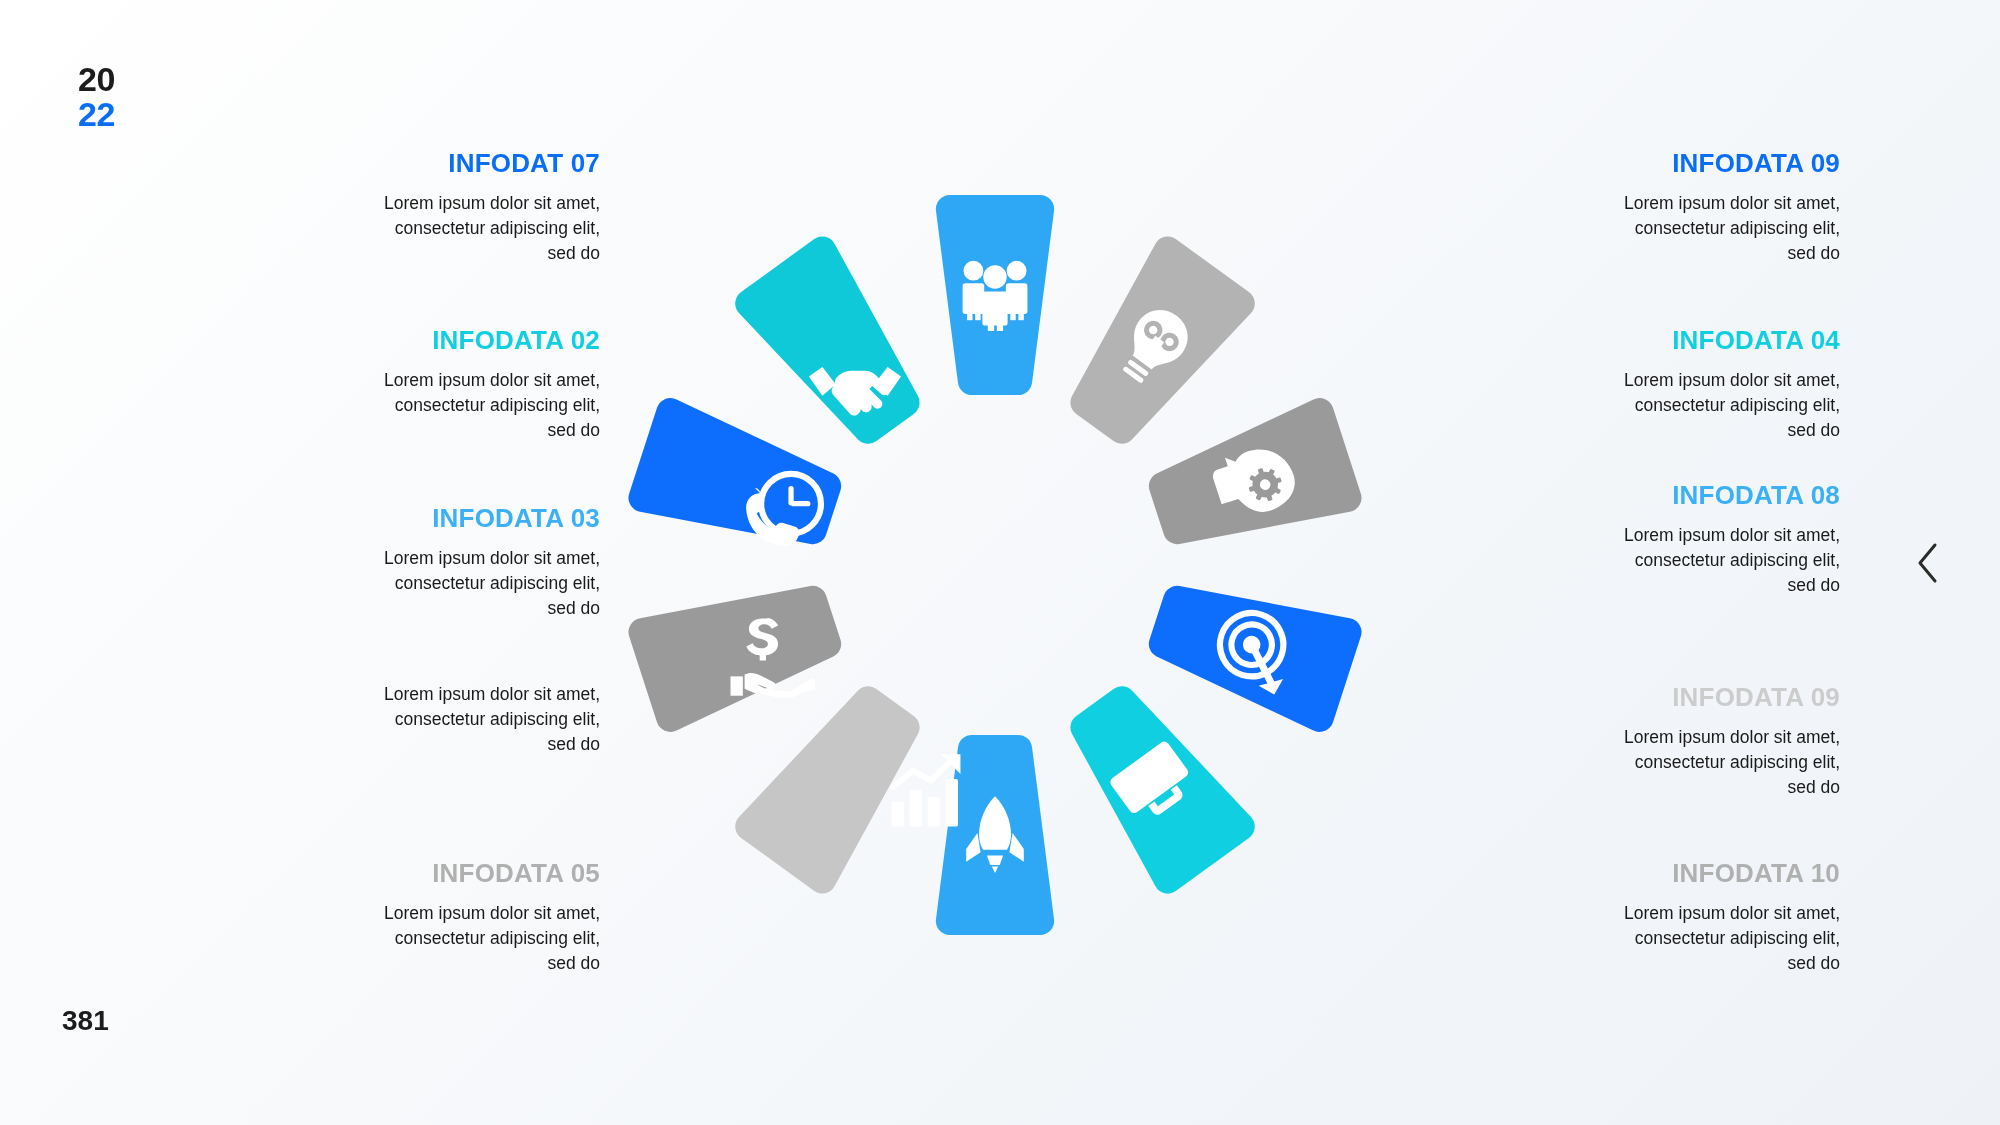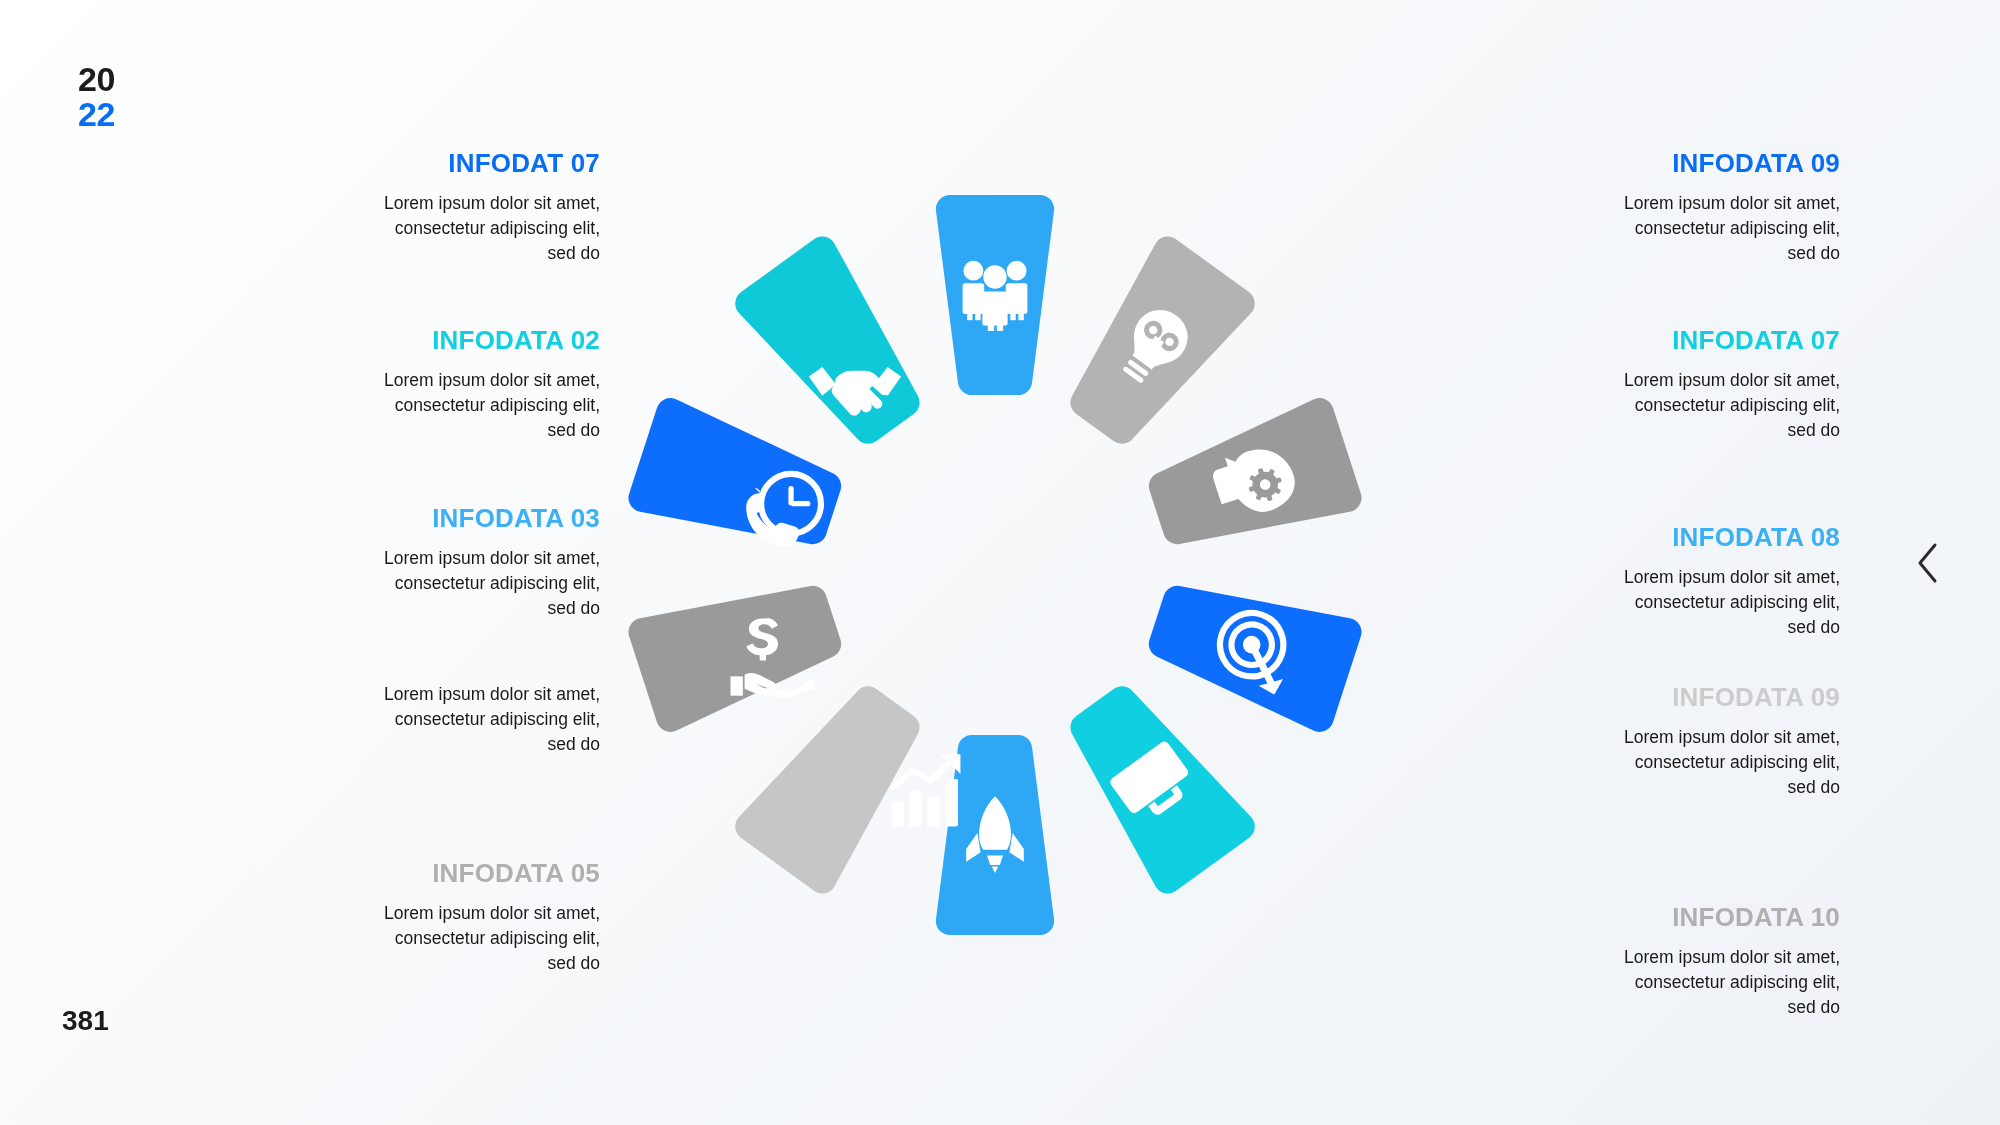--- a/index.html
+++ b/index.html
@@ -175,47 +175,47 @@
   <div class="info-block" style="top:148px">
     <div class="info-title" style="color: rgb(10, 110, 245);">INFODATA 09</div>
     <div class="info-body">
       <div>Lorem ipsum dolor sit amet,</div>
       <div>consectetur adipiscing elit,</div>
       <div>sed do</div>
     </div>
   </div>
 
   <div class="info-block" style="top:325px">
-    <div class="info-title" style="color: rgb(16, 207, 224);">INFODATA 07</div>
-    <div class="info-body">
-      <div>Lorem ipsum dolor sit amet,</div>
-      <div>consectetur adipiscing elit,</div>
-      <div>sed do</div>
-    </div>
-  </div>
-
-  <div class="info-block" style="top:522px">
+    <div class="info-title" style="color: rgb(16, 207, 224);">INFODATA 04</div>
+    <div class="info-body">
+      <div>Lorem ipsum dolor sit amet,</div>
+      <div>consectetur adipiscing elit,</div>
+      <div>sed do</div>
+    </div>
+  </div>
+
+  <div class="info-block" style="top:480px">
     <div class="info-title" style="color: rgb(59, 176, 245);">INFODATA 08</div>
     <div class="info-body">
       <div>Lorem ipsum dolor sit amet,</div>
       <div>consectetur adipiscing elit,</div>
       <div>sed do</div>
     </div>
   </div>
 
   <div class="info-block" style="top:682px">
     <div class="info-title" style="color: rgb(204, 204, 204);">INFODATA 09</div>
     <div class="info-body">
       <div>Lorem ipsum dolor sit amet,</div>
       <div>consectetur adipiscing elit,</div>
       <div>sed do</div>
     </div>
   </div>
 
-  <div class="info-block" style="top:902px">
+  <div class="info-block" style="top:858px">
     <div class="info-title" style="color: rgb(176, 176, 176);">INFODATA 10</div>
     <div class="info-body">
       <div>Lorem ipsum dolor sit amet,</div>
       <div>consectetur adipiscing elit,</div>
       <div>sed do</div>
     </div>
   </div>
 </div>
 
 <div id="wheel">

